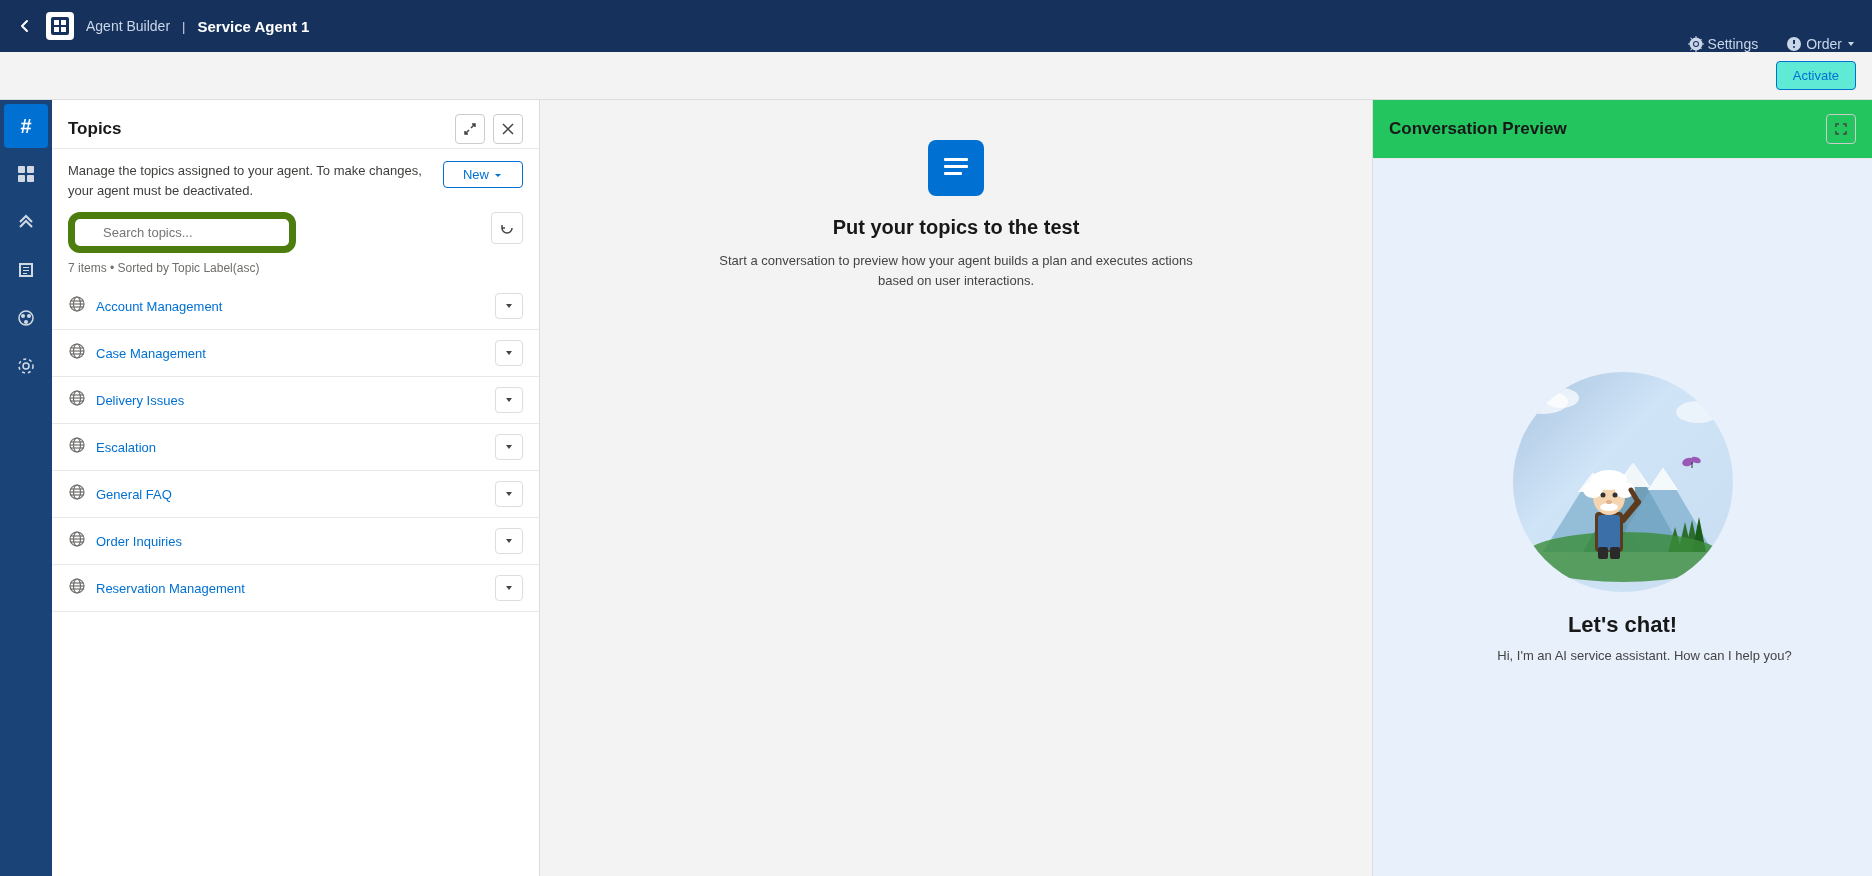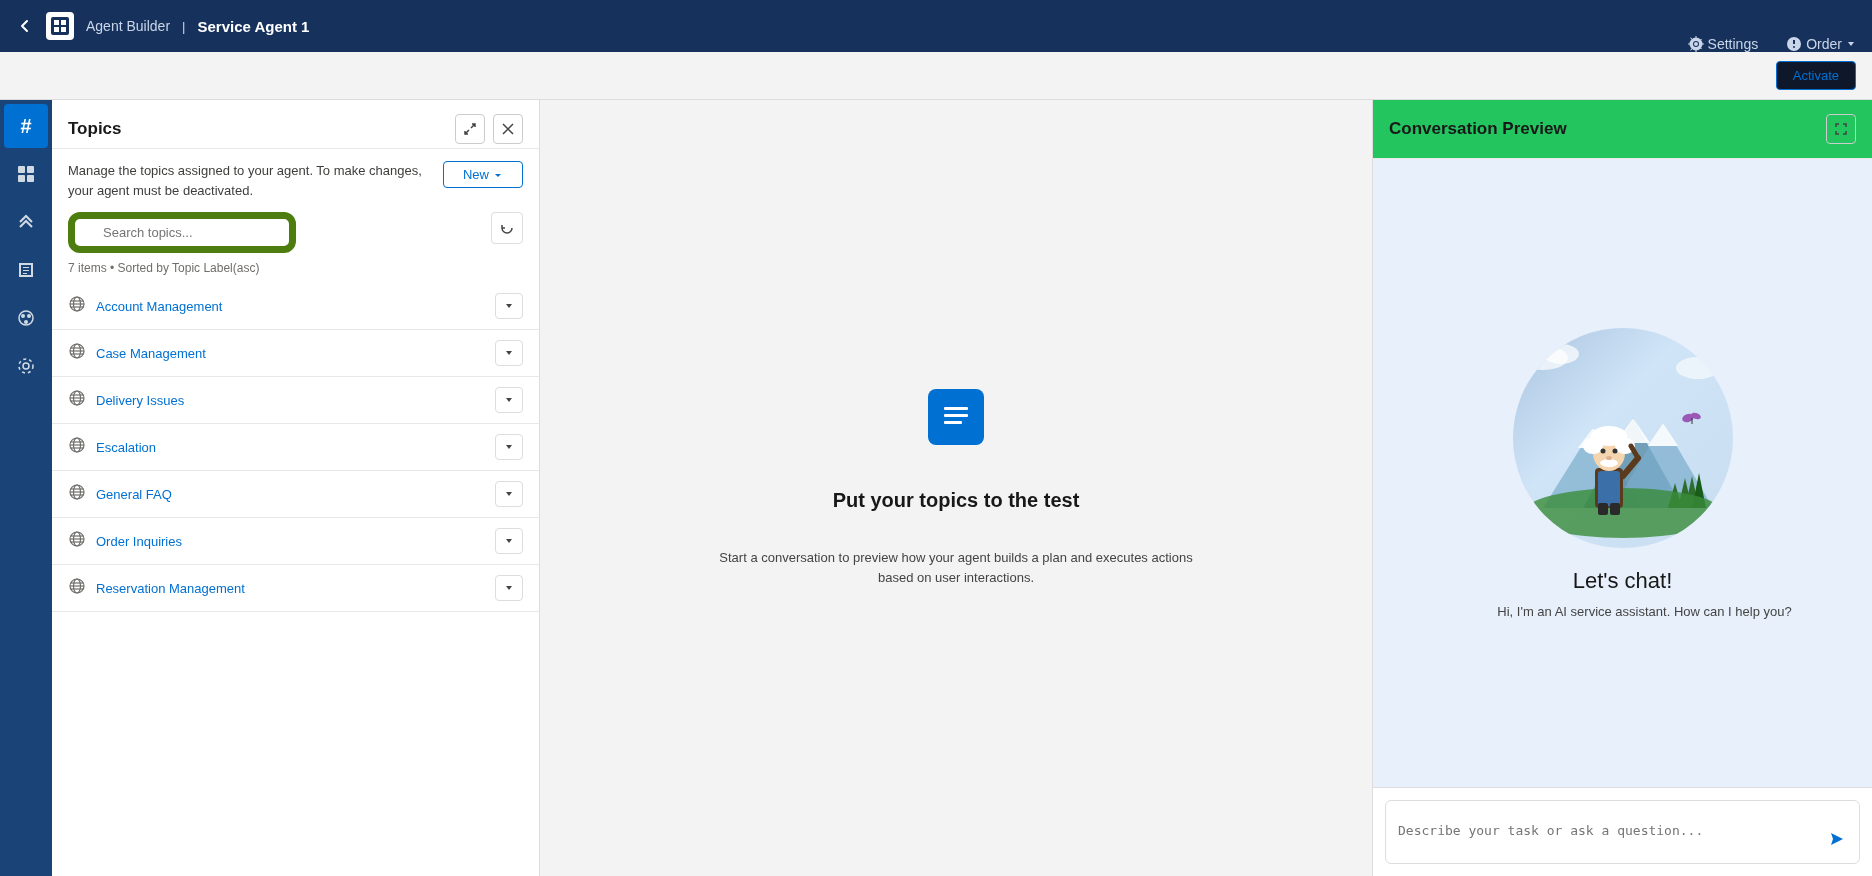--- a/index.html
+++ b/index.html
@@ -30,21 +30,21 @@
     .activate-bar {
       height: 48px;
       background: #f3f3f3;
       display: flex;
       align-items: center;
       justify-content: flex-end;
       padding: 0 16px;
       border-bottom: 1px solid #ddd;
     }
     .activate-btn {
-      background: #0f172a;
+      background: #5eead4;
       color: #0070d2;
       border: 1px solid #0070d2;
       border-radius: 4px;
       padding: 6px 16px;
       font-size: 13px;
       font-weight: 500;
       cursor: pointer;
     }
 
     
@@ -224,23 +224,22 @@
       font-size: 12px;
     }
 
     
     .center-content {
       flex: 1;
       background: #f3f3f3;
       display: flex;
       flex-direction: column;
       align-items: center;
-      justify-content: center;
+      justify-content: flex-start;
       padding: 40px;
-      gap: 24px;
     }
     .center-icon {
       width: 56px;
       height: 56px;
       background: #0070d2;
       border-radius: 8px;
       display: flex;
       align-items: center;
       justify-content: center;
       margin-bottom: 20px;
@@ -282,21 +281,21 @@
       background: linear-gradient(135deg, #a8c4e0 0%, #d0e4f7 40%, #c8ddf0 100%);
       display: flex;
       align-items: center;
       justify-content: center;
       overflow: hidden;
       margin-bottom: 20px;
       position: relative;
     }
 
     
-    .lets-chat { font-size: 22px; font-weight: 400; color: #181818; margin-bottom: 10px; }
+    .lets-chat { font-size: 22px; font-weight: 700; color: #181818; margin-bottom: 10px; }
     .chat-subtitle { font-size: 13px; color: #444; text-align: center; margin-left: 44px; }
 
     .conv-input-area {
       padding: 12px;
       border-top: 1px solid #ddd;
       background: white;
     }
     .conv-input-wrapper {
       border: 1px solid #ddd;
       border-radius: 6px;
@@ -661,25 +660,15 @@
           <ellipse cx="30" cy="30" rx="25" ry="12" fill="white" opacity="0.7"></ellipse>
           <ellipse cx="48" cy="26" rx="18" ry="10" fill="white" opacity="0.7"></ellipse>
           <ellipse cx="185" cy="40" rx="22" ry="11" fill="white" opacity="0.6"></ellipse>
         </svg>
       </div>
 
       <div class="lets-chat">Let's chat!</div>
       <div class="chat-subtitle">Hi, I'm an AI service assistant. How can I help you?</div>
     </div>
 
-    <div class="conv-input-area">
-      <div class="conv-input-wrapper">
-        <textarea class="conv-input" rows="2" placeholder="Describe your task or ask a question..." style=""></textarea>
-        <button class="send-btn">
-          <svg width="16" height="16" viewBox="0 0 16 16" fill="#0070d2">
-              <path d="M14 8L2 2l2 6-2 6z"></path>
-            </svg>
-        </button>
-      </div>
-    </div>
   </div>
 
 </div>
 
 </body></html>

